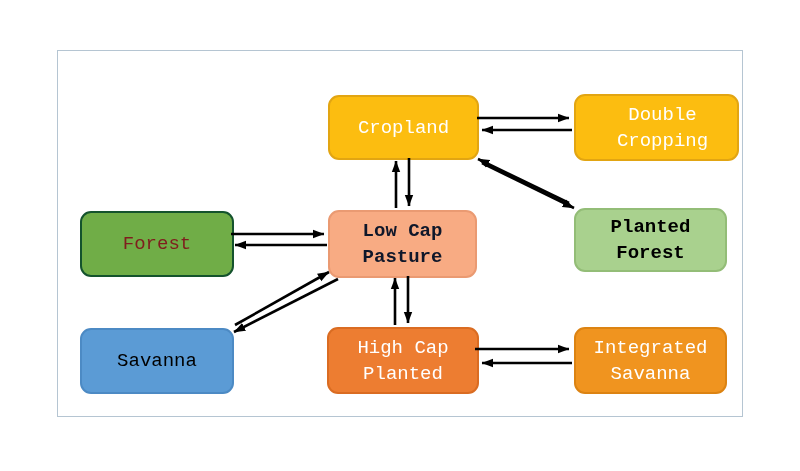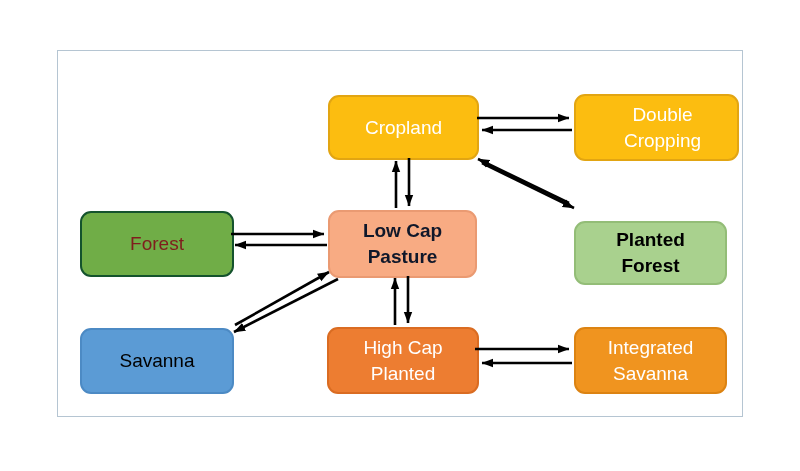--- a/index.html
+++ b/index.html
@@ -1,21 +1,21 @@
 <!DOCTYPE html>
 <html><head>
 <meta charset="utf-8">
 <style>
   html, body { margin: 0; padding: 0; background: #ffffff; }
   #stage {
     position: relative;
     width: 800px;
     height: 471px;
     background: #ffffff;
-    font-family: Liberation Sans, sans-serif;
+    font-family: Liberation Mono, monospace;
     overflow: hidden;
   }
   .frame {
     position: absolute;
     left: 57px; top: 50px;
     width: 684px; height: 365px;
     border: 1.5px solid #b5c5d2;
     background: #ffffff;
   }
   .node {
@@ -31,21 +31,21 @@
   .node .lbl { padding: 0 26px; }
   .n-cropland   { left: 328px; top:  95px; width: 147px; height: 61px;
                   background: #fcbd10; border: 2px solid #e2a512; color: #ffffff; }
   .n-double     { left: 574px; top:  94px; width: 149px; height: 63px;
                   background: #fcbd10; border: 2px solid #e2a512; color: #ffffff; padding-left: 12px; }
   .n-forest     { left:  80px; top: 211px; width: 150px; height: 62px;
                   background: #70ad47; border: 2px solid #14532d; color: #7f1d1d; }
   .n-lowcap     { left: 328px; top: 210px; width: 145px; height: 64px;
                   background: #f8ab83; border: 2px solid #ea9a72; color: #0f172a; font-weight: 600; }
   .n-planted    { left: 574px; top: 208px; width: 149px; height: 60px;
-                  background: #a9d18e; border: 2px solid #93bd77; color: #000000; font-weight: 600; margin-top: 13px; }
+                  background: #a9d18e; border: 2px solid #93bd77; color: #000000; font-weight: 600; }
   .n-savanna    { left:  80px; top: 328px; width: 150px; height: 62px;
                   background: #5b9bd5; border: 2px solid #4c8ac4; color: #000000; }
   .n-highcap    { left: 327px; top: 327px; width: 148px; height: 63px;
                   background: #ed7d31; border: 2px solid #da6c22; color: #ffffff; }
   .n-integrated { left: 574px; top: 327px; width: 149px; height: 63px;
                   background: #f0941f; border: 2px solid #dc8312; color: #ffffff; }
   #edges {
     position: absolute;
     left: 0; top: 0;
     pointer-events: none;

